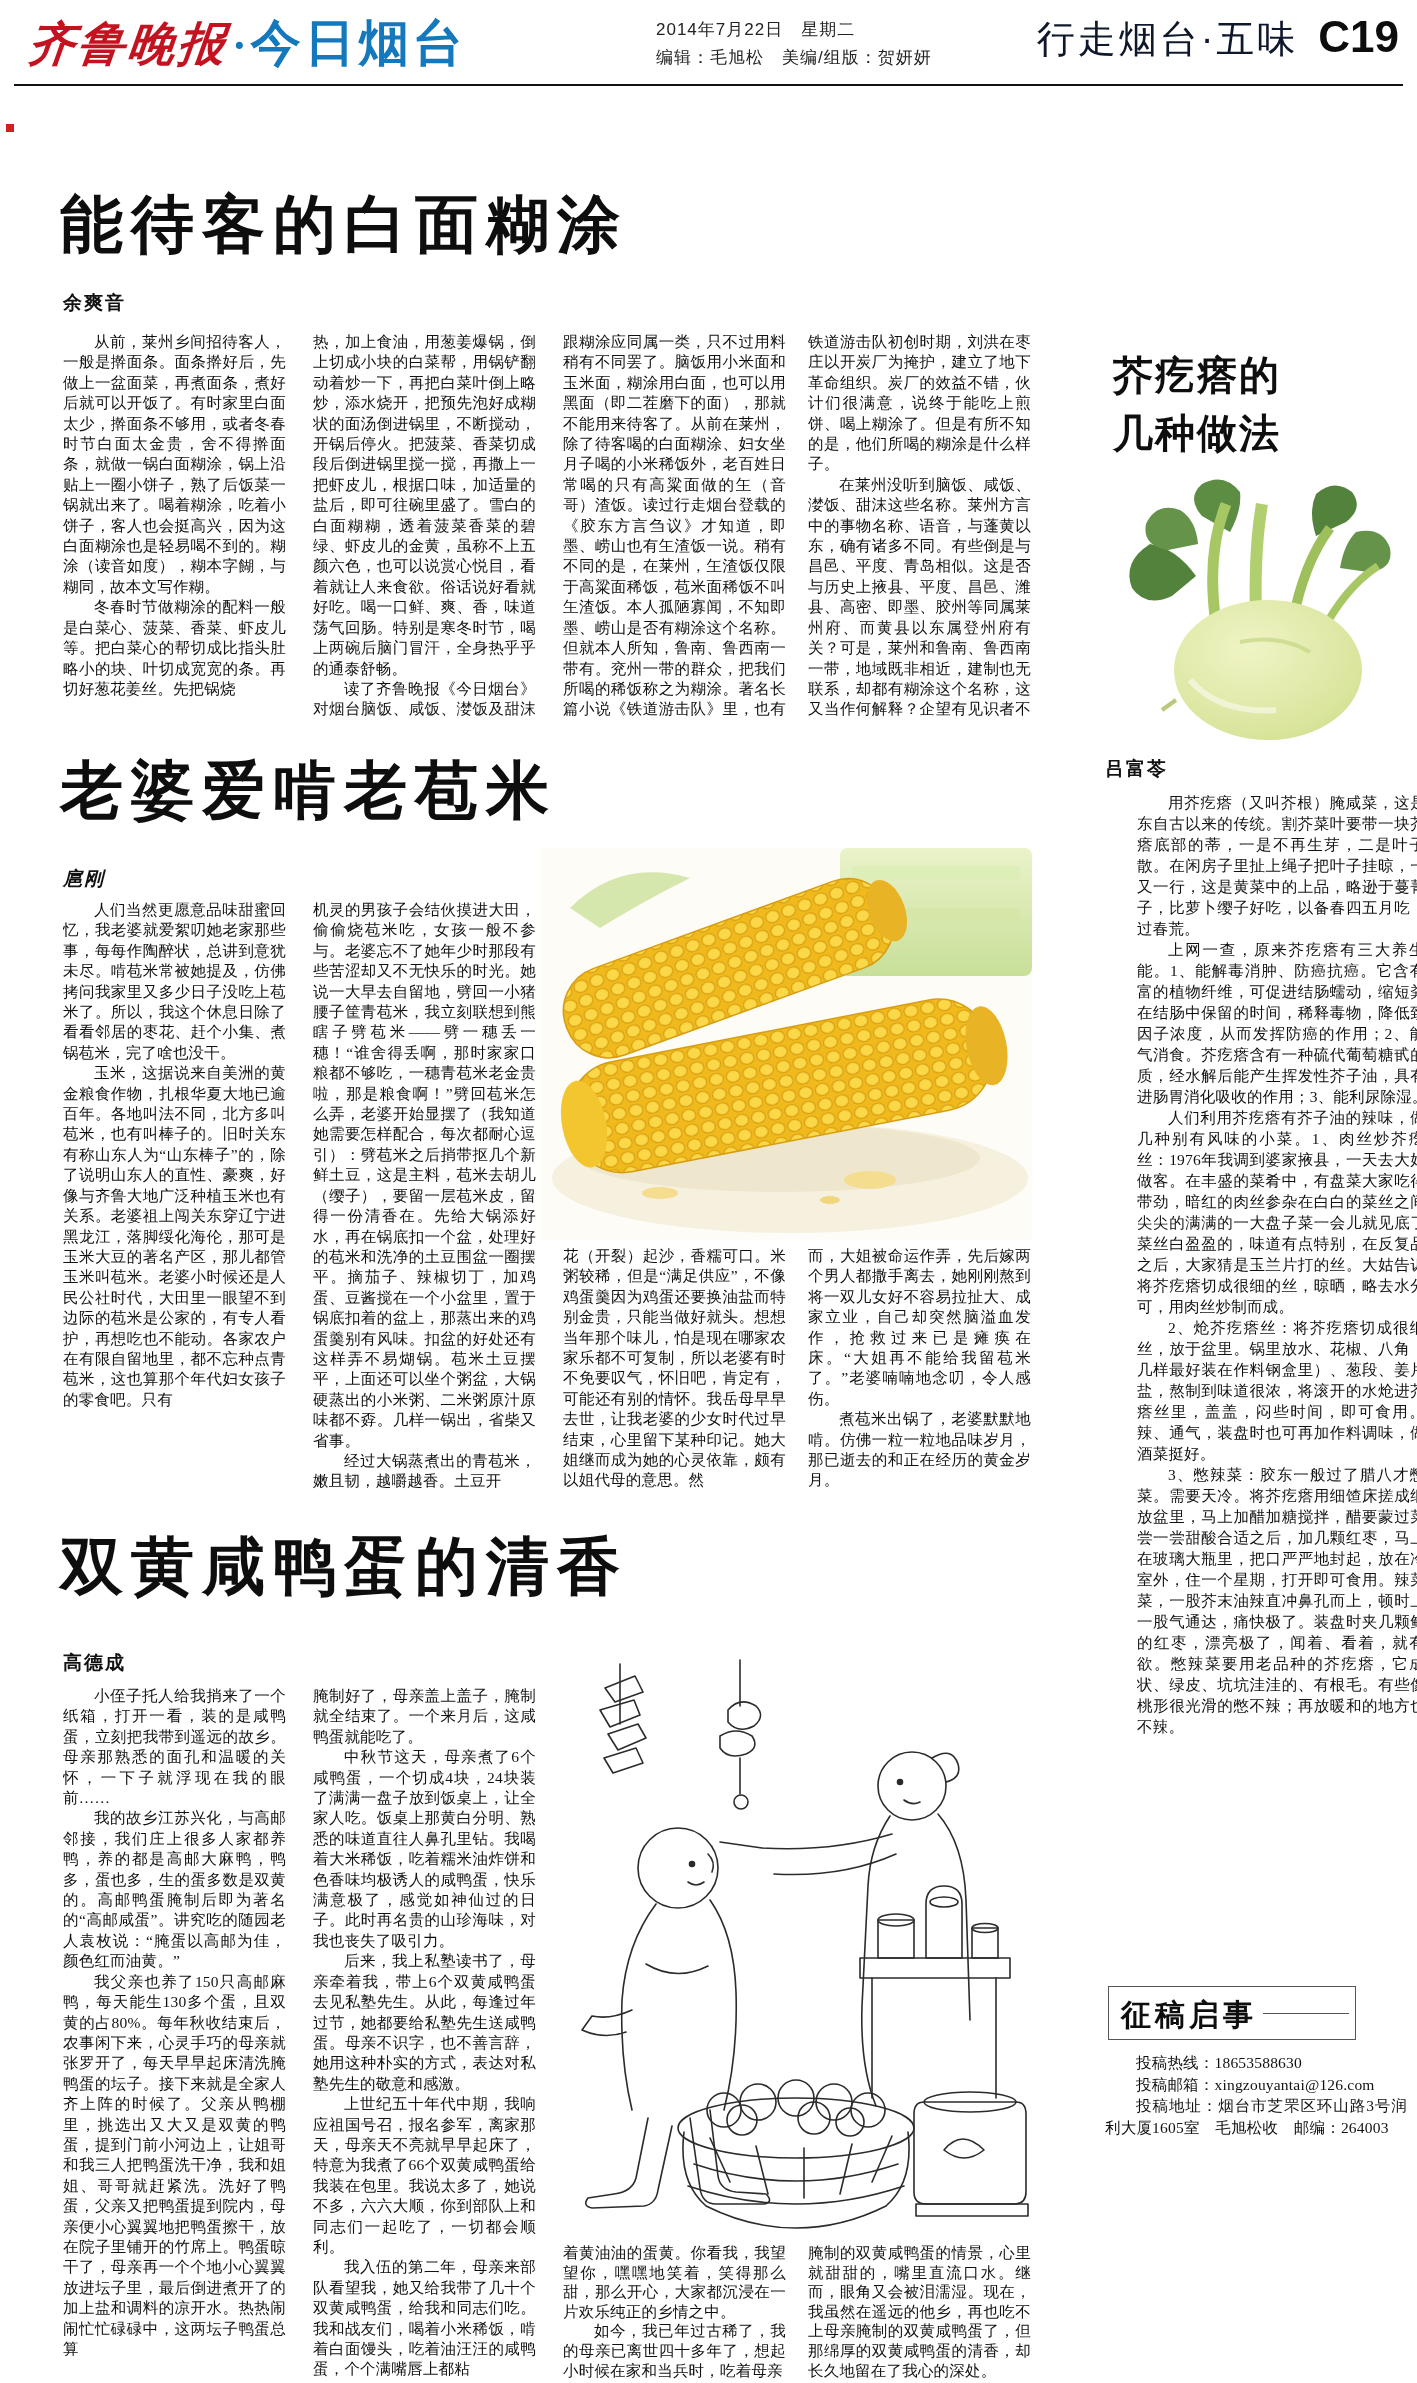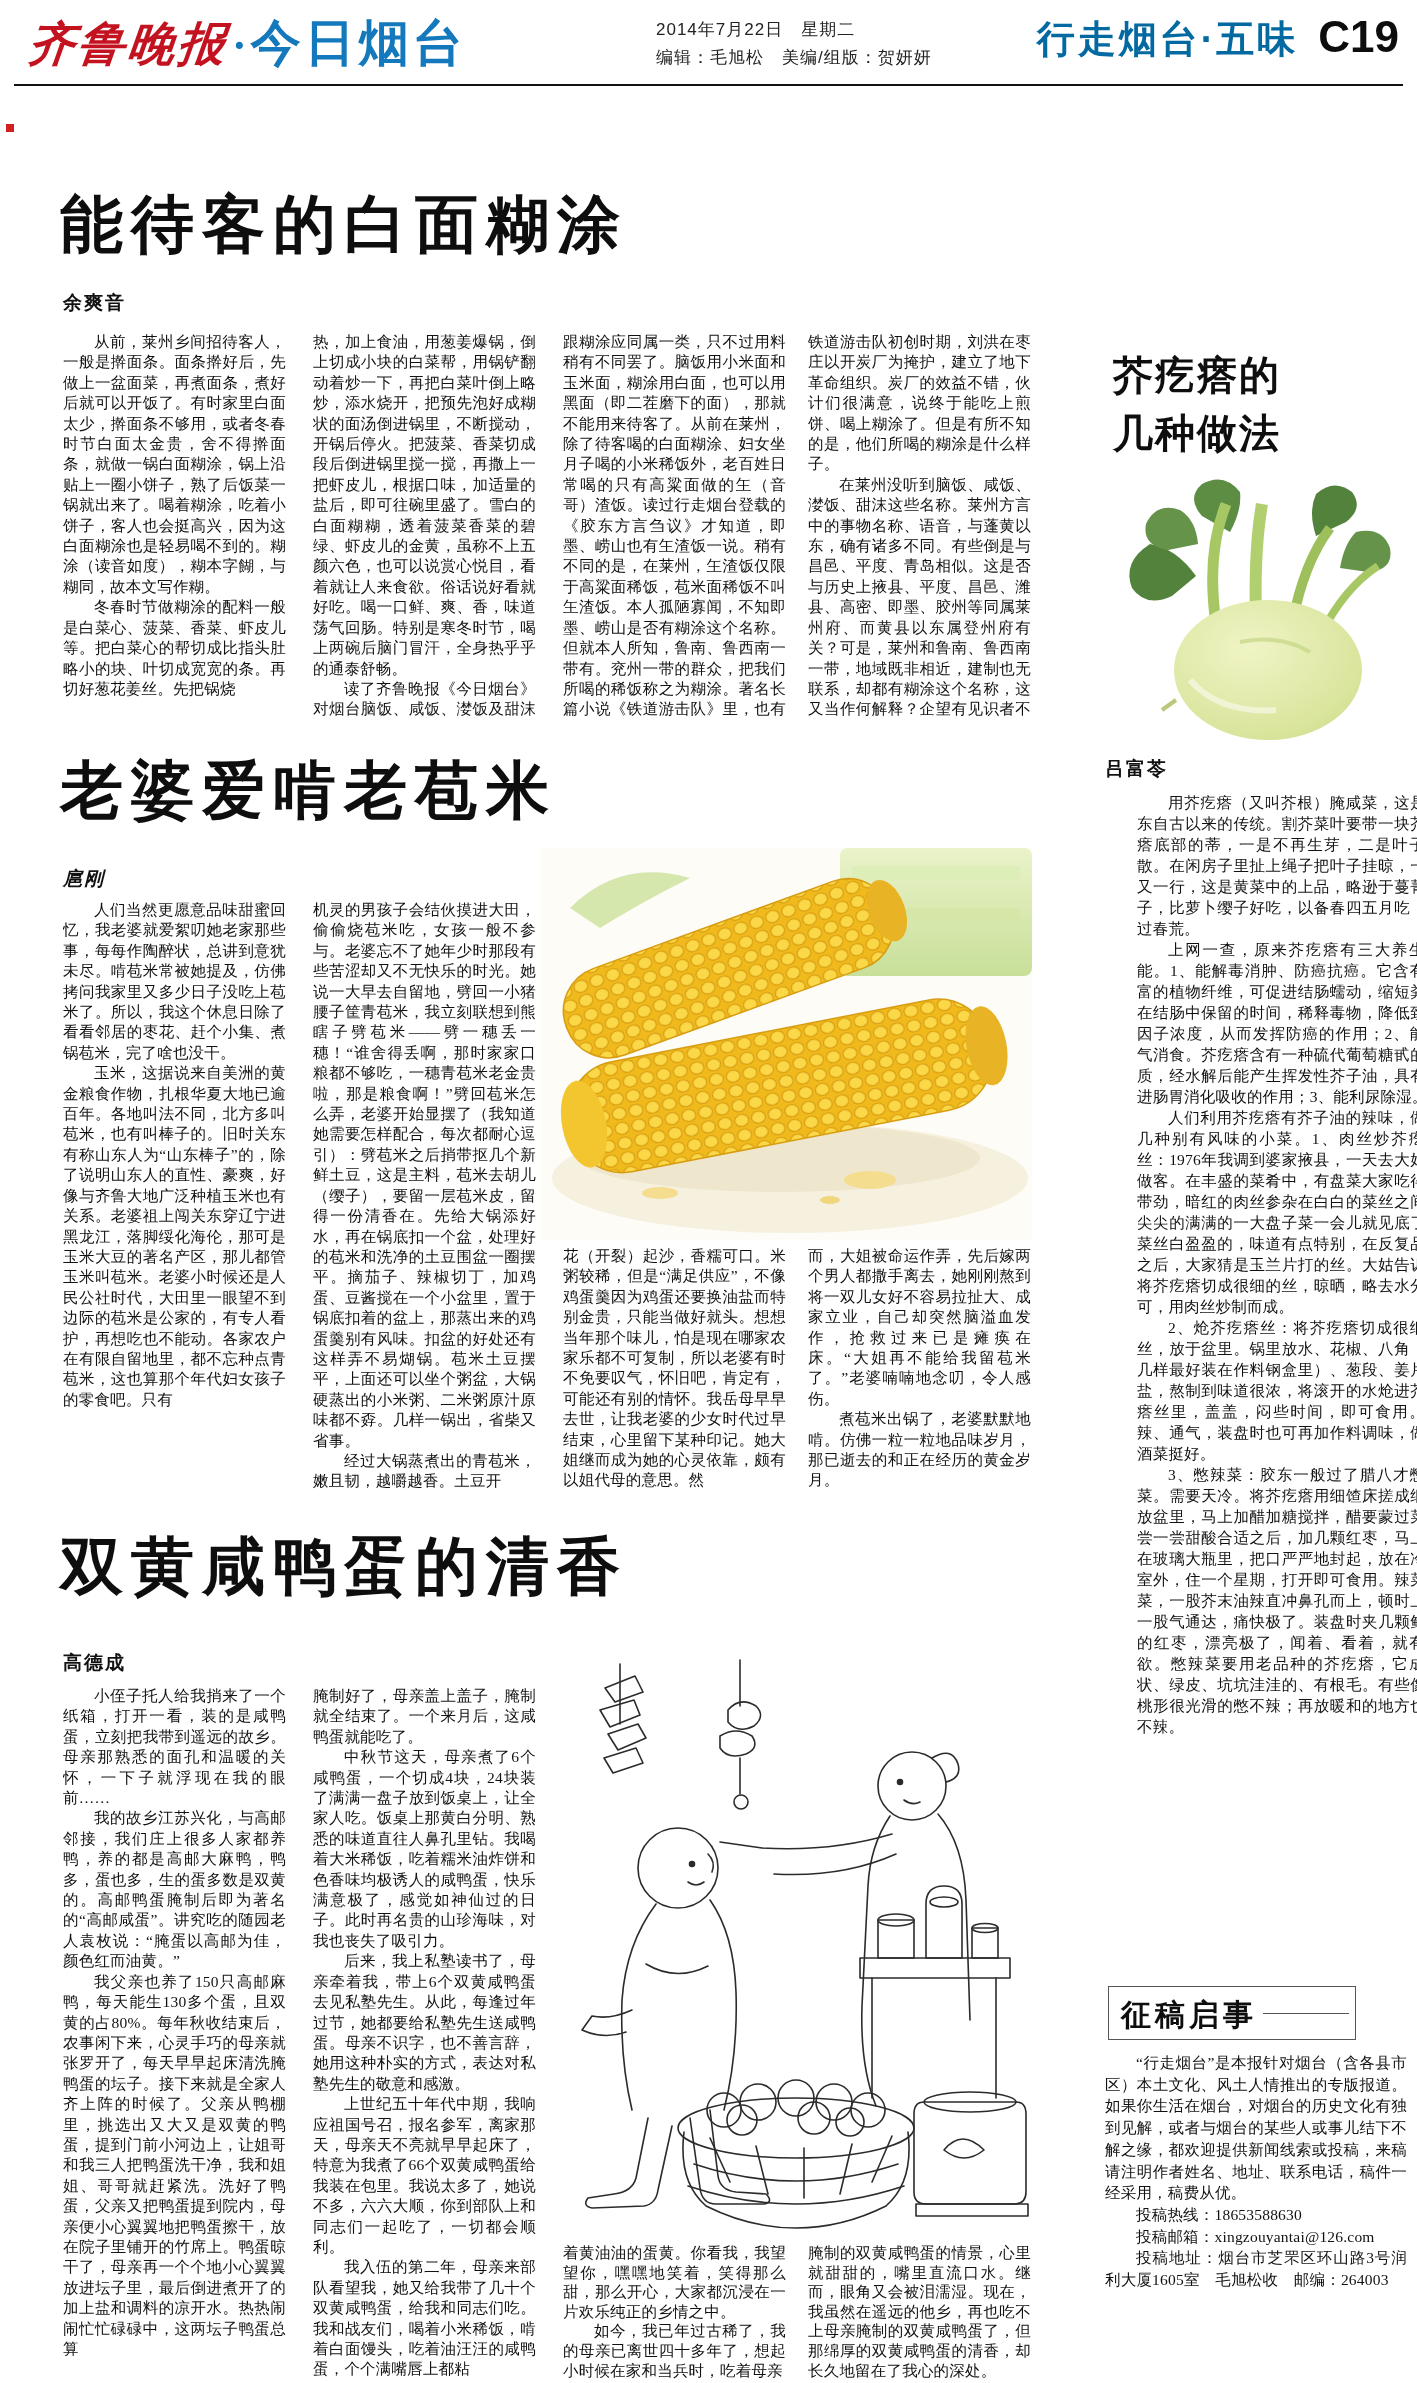--- a/index.html
+++ b/index.html
@@ -9,22 +9,22 @@
   
   .masthead{position:absolute;left:28px;top:10px;display:flex;align-items:baseline;white-space:nowrap;}
   .brand-script{font-family:"DejaVu Serif",serif;font-style:italic;font-weight:bold;
                 font-size:47px;color:#c41320;letter-spacing:3px;transform:skewX(-6deg);}
   .brand-sep{font-size:44px;color:#1478bd;font-weight:bold;margin:0 4px;}
   .brand-modern{font-family:"Liberation Sans",sans-serif;font-weight:bold;font-size:50px;
                 color:#1478bd;letter-spacing:4px;}
   .hdr-meta{position:absolute;left:656px;font-family:"Liberation Sans",sans-serif;
             font-size:17px;color:#222;letter-spacing:1px;white-space:nowrap;}
   .hdr-right{position:absolute;right:18px;top:12px;display:flex;align-items:baseline;gap:20px;white-space:nowrap;}
-  .section-title{font-family:"Liberation Sans",sans-serif;font-weight:bold;font-size:38px;
-                 color:#0369a1;letter-spacing:3px;}
+  .section-title{font-family:"Liberation Sans",sans-serif;font-weight:normal;font-size:38px;
+                 color:#0f172a;letter-spacing:3px;}
   .page-no{font-family:"Liberation Sans",sans-serif;font-weight:900;font-size:44px;color:#0d0d0d;}
   .hdr-rule{position:absolute;left:14px;width:1389px;top:84px;border-top:2px solid #111;}
   .red-dot{position:absolute;left:6px;top:124px;width:8px;height:8px;background:#d02020;}
 
   
   .headline{position:absolute;font-family:"Liberation Sans",sans-serif;font-weight:bold;
             color:#0e0e0e;font-size:63px;letter-spacing:8px;white-space:nowrap;}
   .author{position:absolute;font-family:"Liberation Sans",sans-serif;font-weight:bold;
           font-size:19px;color:#111;letter-spacing:2px;}
 
@@ -273,19 +273,18 @@
     <p>人们利用芥疙瘩有芥子油的辣味，做成几种别有风味的小菜。1、肉丝炒芥疙瘩丝：1976年我调到婆家掖县，一天去大姑家做客。在丰盛的菜肴中，有盘菜大家吃得最带劲，暗红的肉丝参杂在白白的菜丝之间，尖尖的满满的一大盘子菜一会儿就见底了。菜丝白盈盈的，味道有点特别，在反复品尝之后，大家猜是玉兰片打的丝。大姑告诉是将芥疙瘩切成很细的丝，晾晒，略去水分即可，用肉丝炒制而成。</p>
     <p>2、炝芥疙瘩丝：将芥疙瘩切成很细的丝，放于盆里。锅里放水、花椒、八角（这几样最好装在作料钢盒里）、葱段、姜片、盐，熬制到味道很浓，将滚开的水炝进芥疙瘩丝里，盖盖，闷些时间，即可食用。微辣、通气，装盘时也可再加作料调味，做下酒菜挺好。</p>
     <p>3、憋辣菜：胶东一般过了腊八才憋辣菜。需要天冷。将芥疙瘩用细馇床搓成细丝放盆里，马上加醋加糖搅拌，醋要蒙过菜，尝一尝甜酸合适之后，加几颗红枣，马上装在玻璃大瓶里，把口严严地封起，放在冷的室外，住一个星期，打开即可食用。辣菜辣菜，一股芥末油辣直冲鼻孔而上，顿时上下一股气通达，痛快极了。装盘时夹几颗鲜红的红枣，漂亮极了，闻着、看着，就有食欲。憋辣菜要用老品种的芥疙瘩，它成柱状、绿皮、坑坑洼洼的、有根毛。有些像大桃形很光滑的憋不辣；再放暖和的地方也憋不辣。</p>
   </div>
 
   <div class="notice-head">
     <span class="notice-title">征稿启事</span>
     <span class="notice-rule"></span>
   </div>
   <div class="notice-col">
-    <p>“行走烟台”是本报针对烟台（含各县市区）本土文化、风土人情推出的专版报道。如果你生活在烟台，对烟台的历史文化有独到见解，或者与烟台的某些人或事儿结下不解之缘，都欢迎提供新闻线索或投稿，来稿请注明作者姓名、地址、联系电话，稿件一经采用，稿费从优。</p>
     <p>投稿热线：18653588630</p>
     <p>投稿邮箱：xingzouyantai@126.com</p>
     <p>投稿地址：烟台市芝罘区环山路3号润利大厦1605室　毛旭松收　邮编：264003</p>
   </div>
 
 </div>
 
 </body></html>

